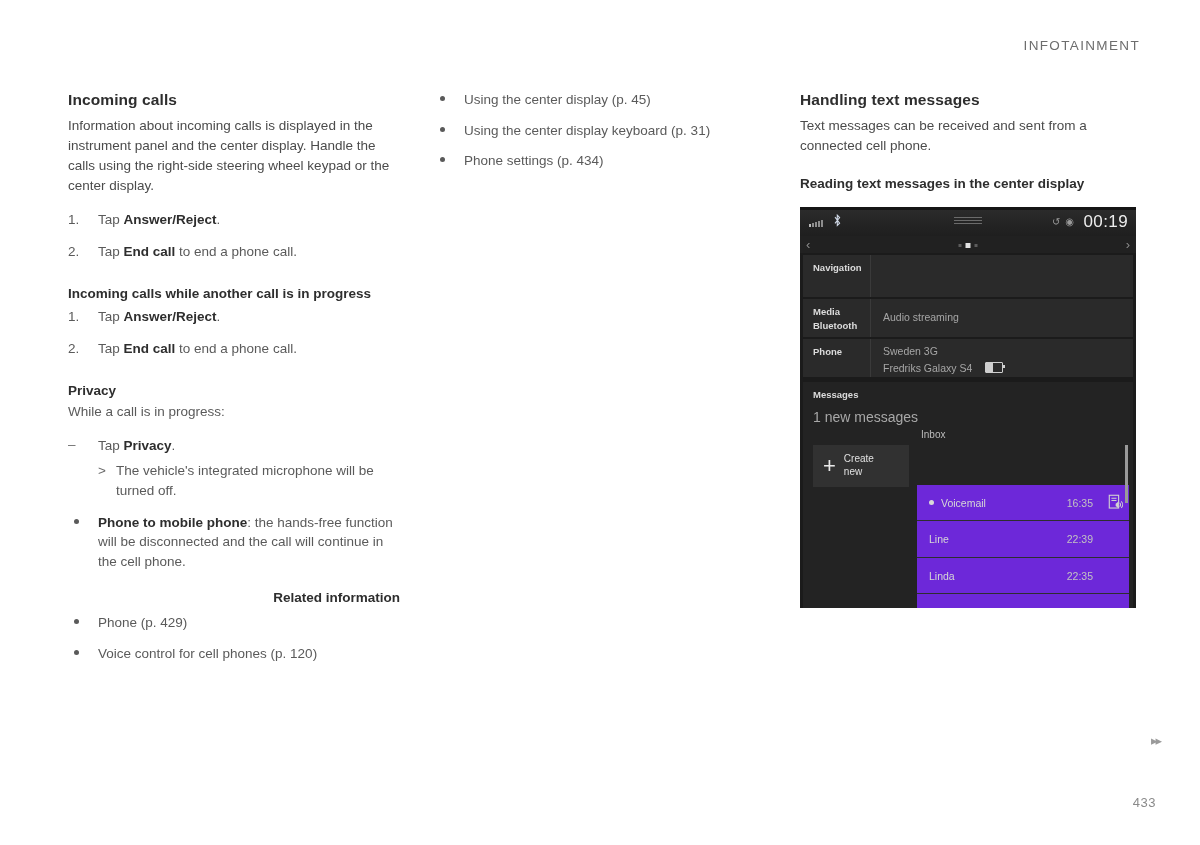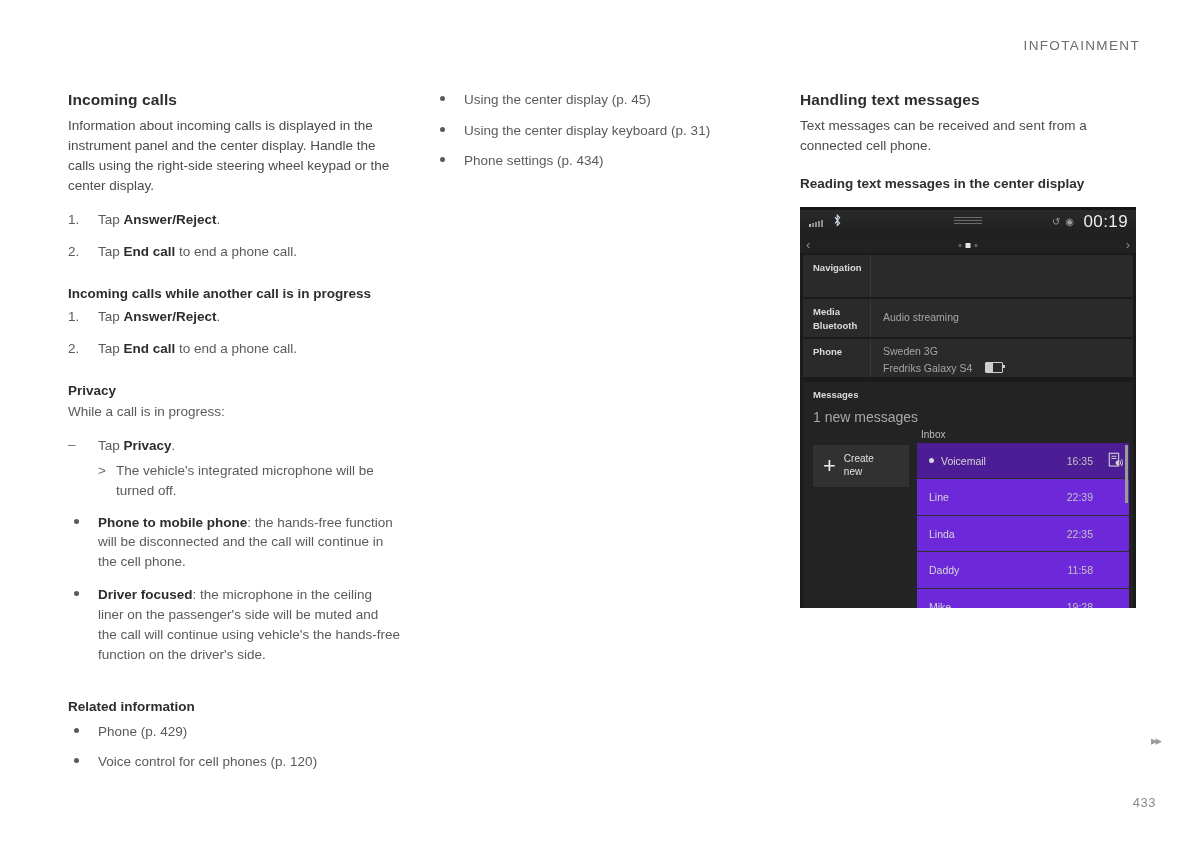--- a/index.html
+++ b/index.html
@@ -69,21 +69,21 @@
     line-height: 1.3;
     letter-spacing: 0.1px;
   }
   h3.sub-title {
     font-size: 13.5px;
     font-weight: bold;
     color: #2e2e2e;
     margin: 22px 0 2px 0;
     line-height: 1.42;
   }
-  h3.sub-title.tight { margin-top: 32px; }
+  h3.sub-title.tight { margin-top: 16px; text-align: right; }
 
   p.body {
     font-size: 13.5px;
     line-height: 1.47;
     color: #5a5a5a;
     margin: 0 0 14px 0;
   }
   p.body.lead { color: #4b4b4b; }
   p.body.nogap { margin-bottom: 0; }
 
@@ -395,21 +395,21 @@
   .msg-row {
     position: relative;
     height: 36.5px;
     border-bottom: 1px solid #2e2e2e;
     display: flex;
     align-items: center;
     background: #6d28d9;
     padding-left: 12px;
     box-sizing: border-box;
   }
-  .msg-row.selected { background: #4c1d95; }
+  .msg-row.selected { background: #6d28d9; margin-top: 42px; }
   .msg-row .unread {
     width: 5px; height: 5px; border-radius: 50%;
     background: #d8d8d8;
     margin-right: 7px;
     flex: none;
   }
   .msg-row .mname {
     color: #d6d6d6;
     font-size: 10.5px;
     flex: 1;
@@ -481,23 +481,20 @@
 
   <div class="result-wrap">
     <div class="result">
       <span class="gt">&gt;</span><span>The vehicle's integrated microphone will be turned off.</span>
     </div>
   </div>
 
   <ul class="bullets">
     <li>
       <span class="dot"></span><b>Phone to mobile phone</b><span>: the hands-free function will be disconnected and the call will continue in the cell phone.</span>
-    </li>
-    <li>
-      <span class="dot"></span><b>Driver focused</b><span>: the microphone in the ceiling liner on the passenger's side will be muted and the call will continue using vehicle's the hands-free function on the driver's side.</span>
     </li>
   </ul>
 
   <h3 class="sub-title tight" style="margin-bottom:6px;">Related information</h3>
 
   <ul class="bullets-plain">
     <li>
       <span class="dot"></span><span>Phone (p. 429)</span>
     </li>
     <li>

